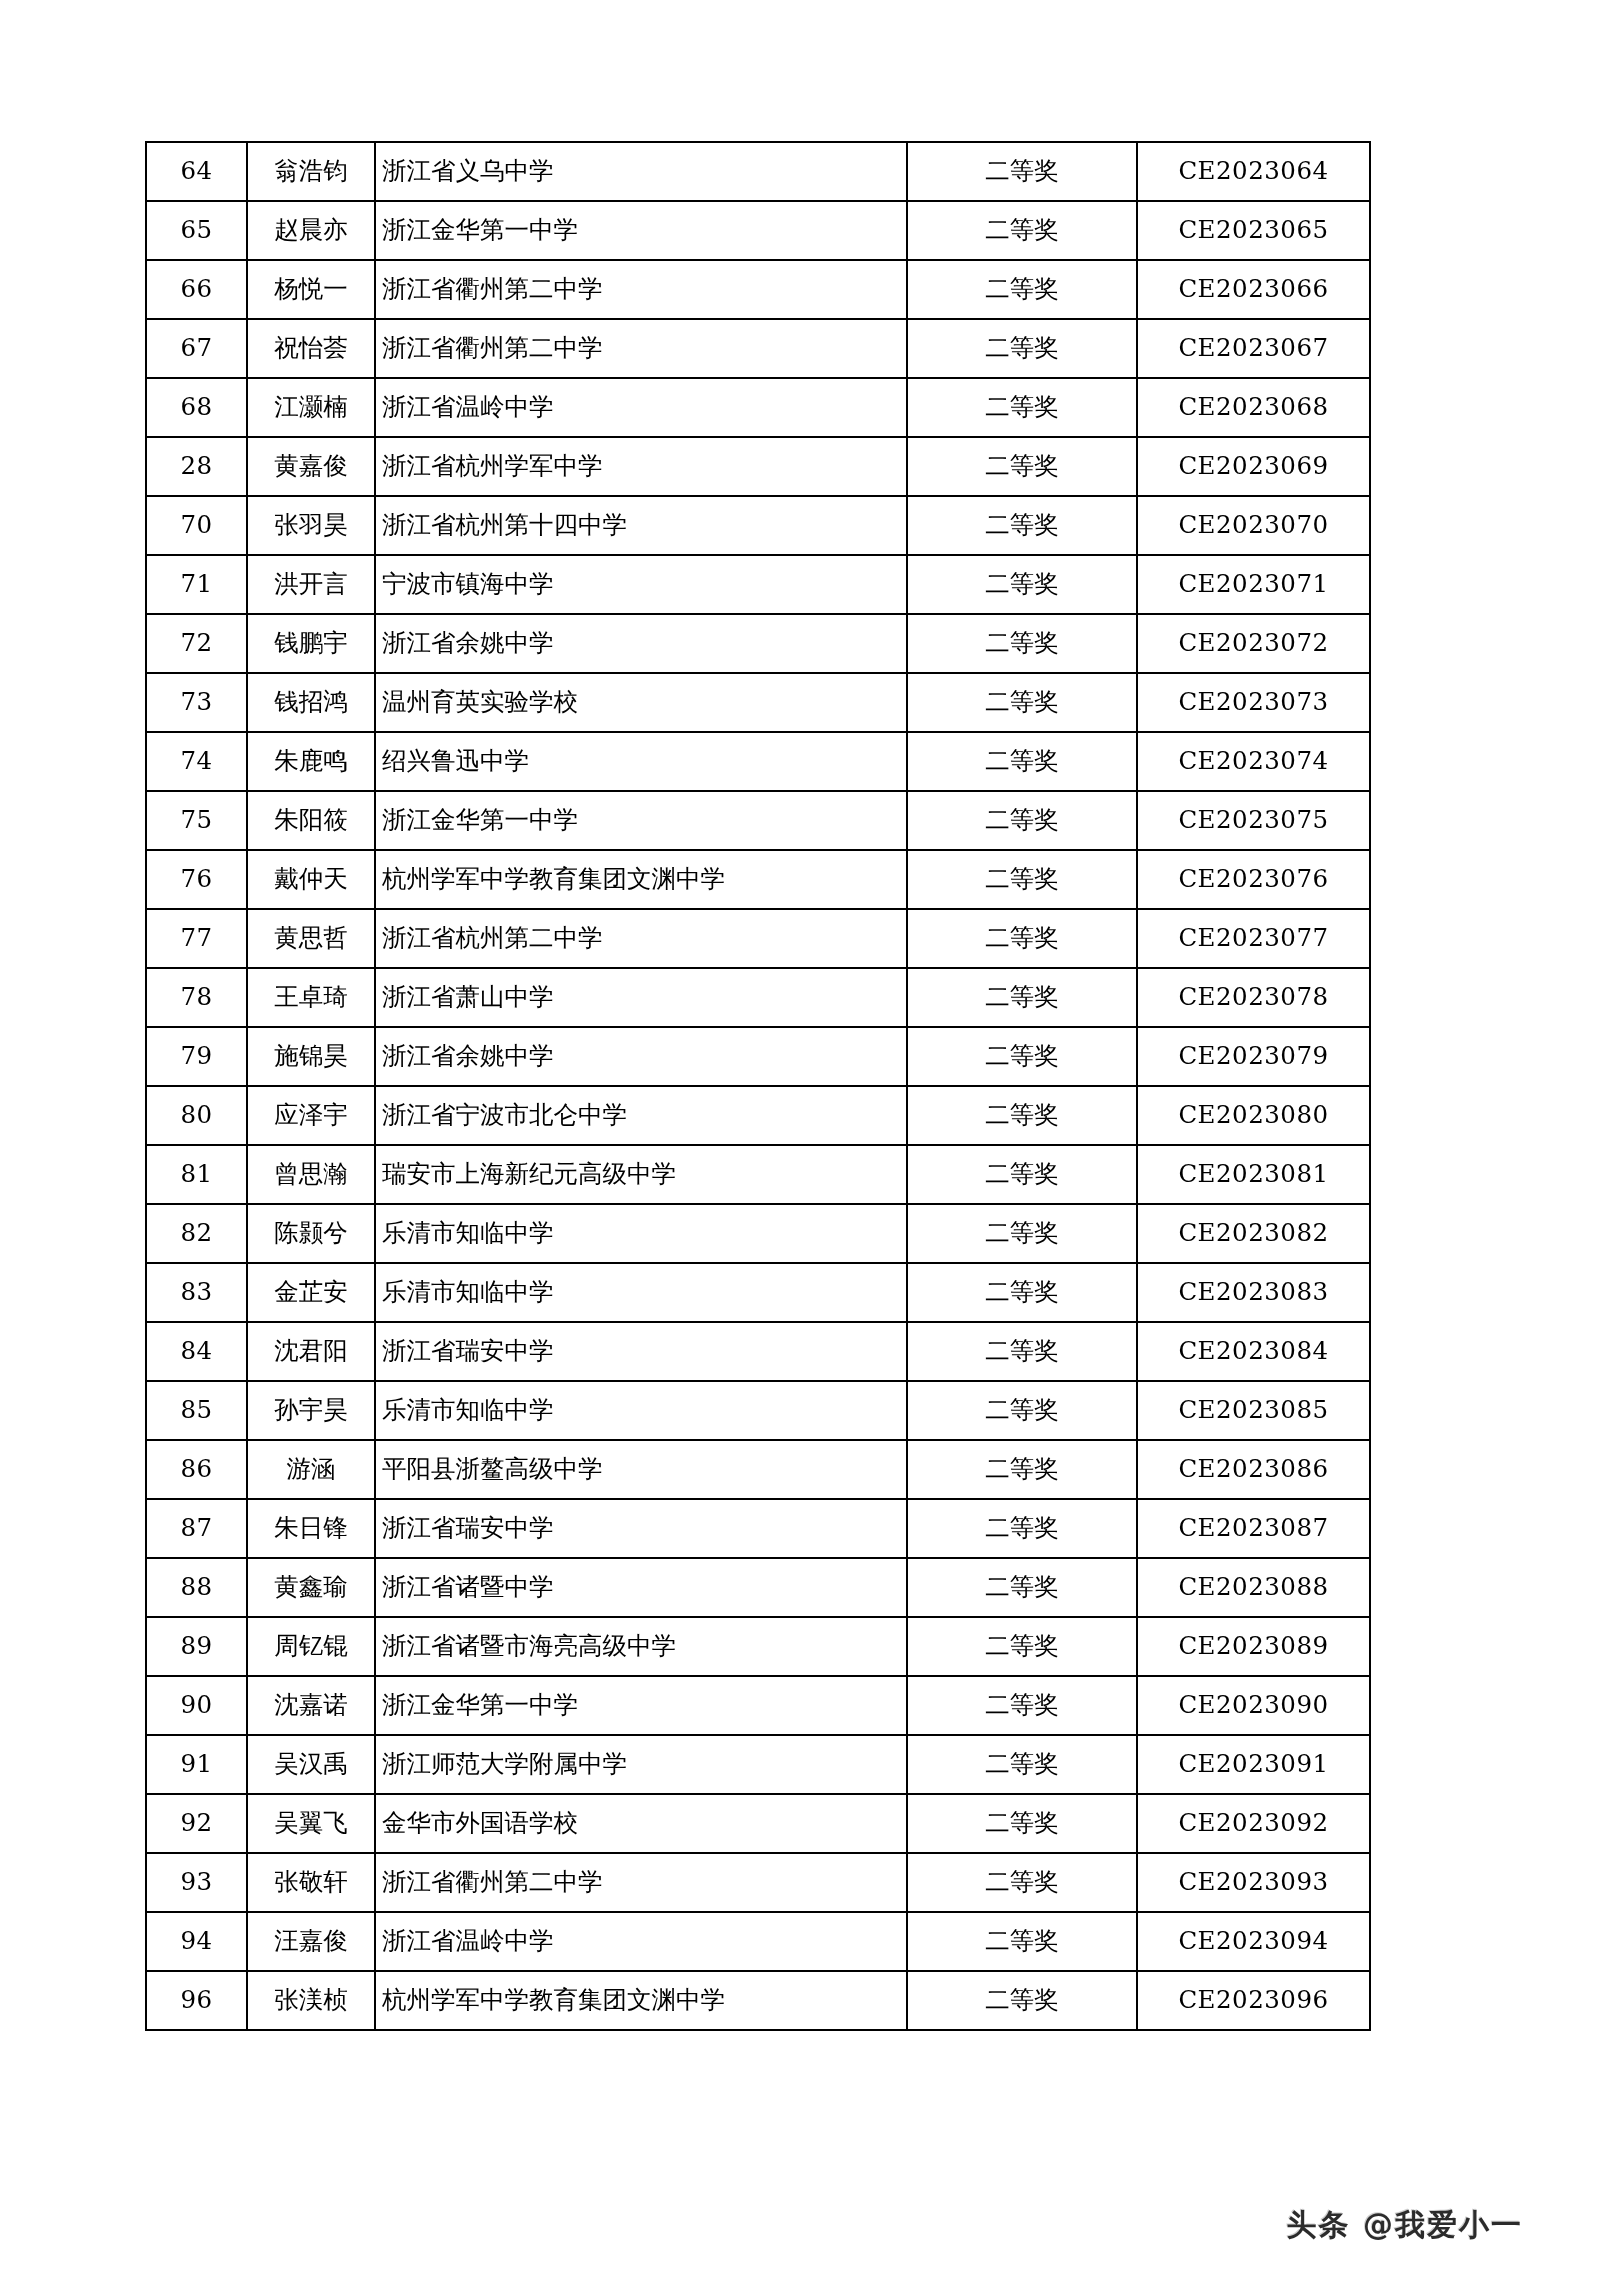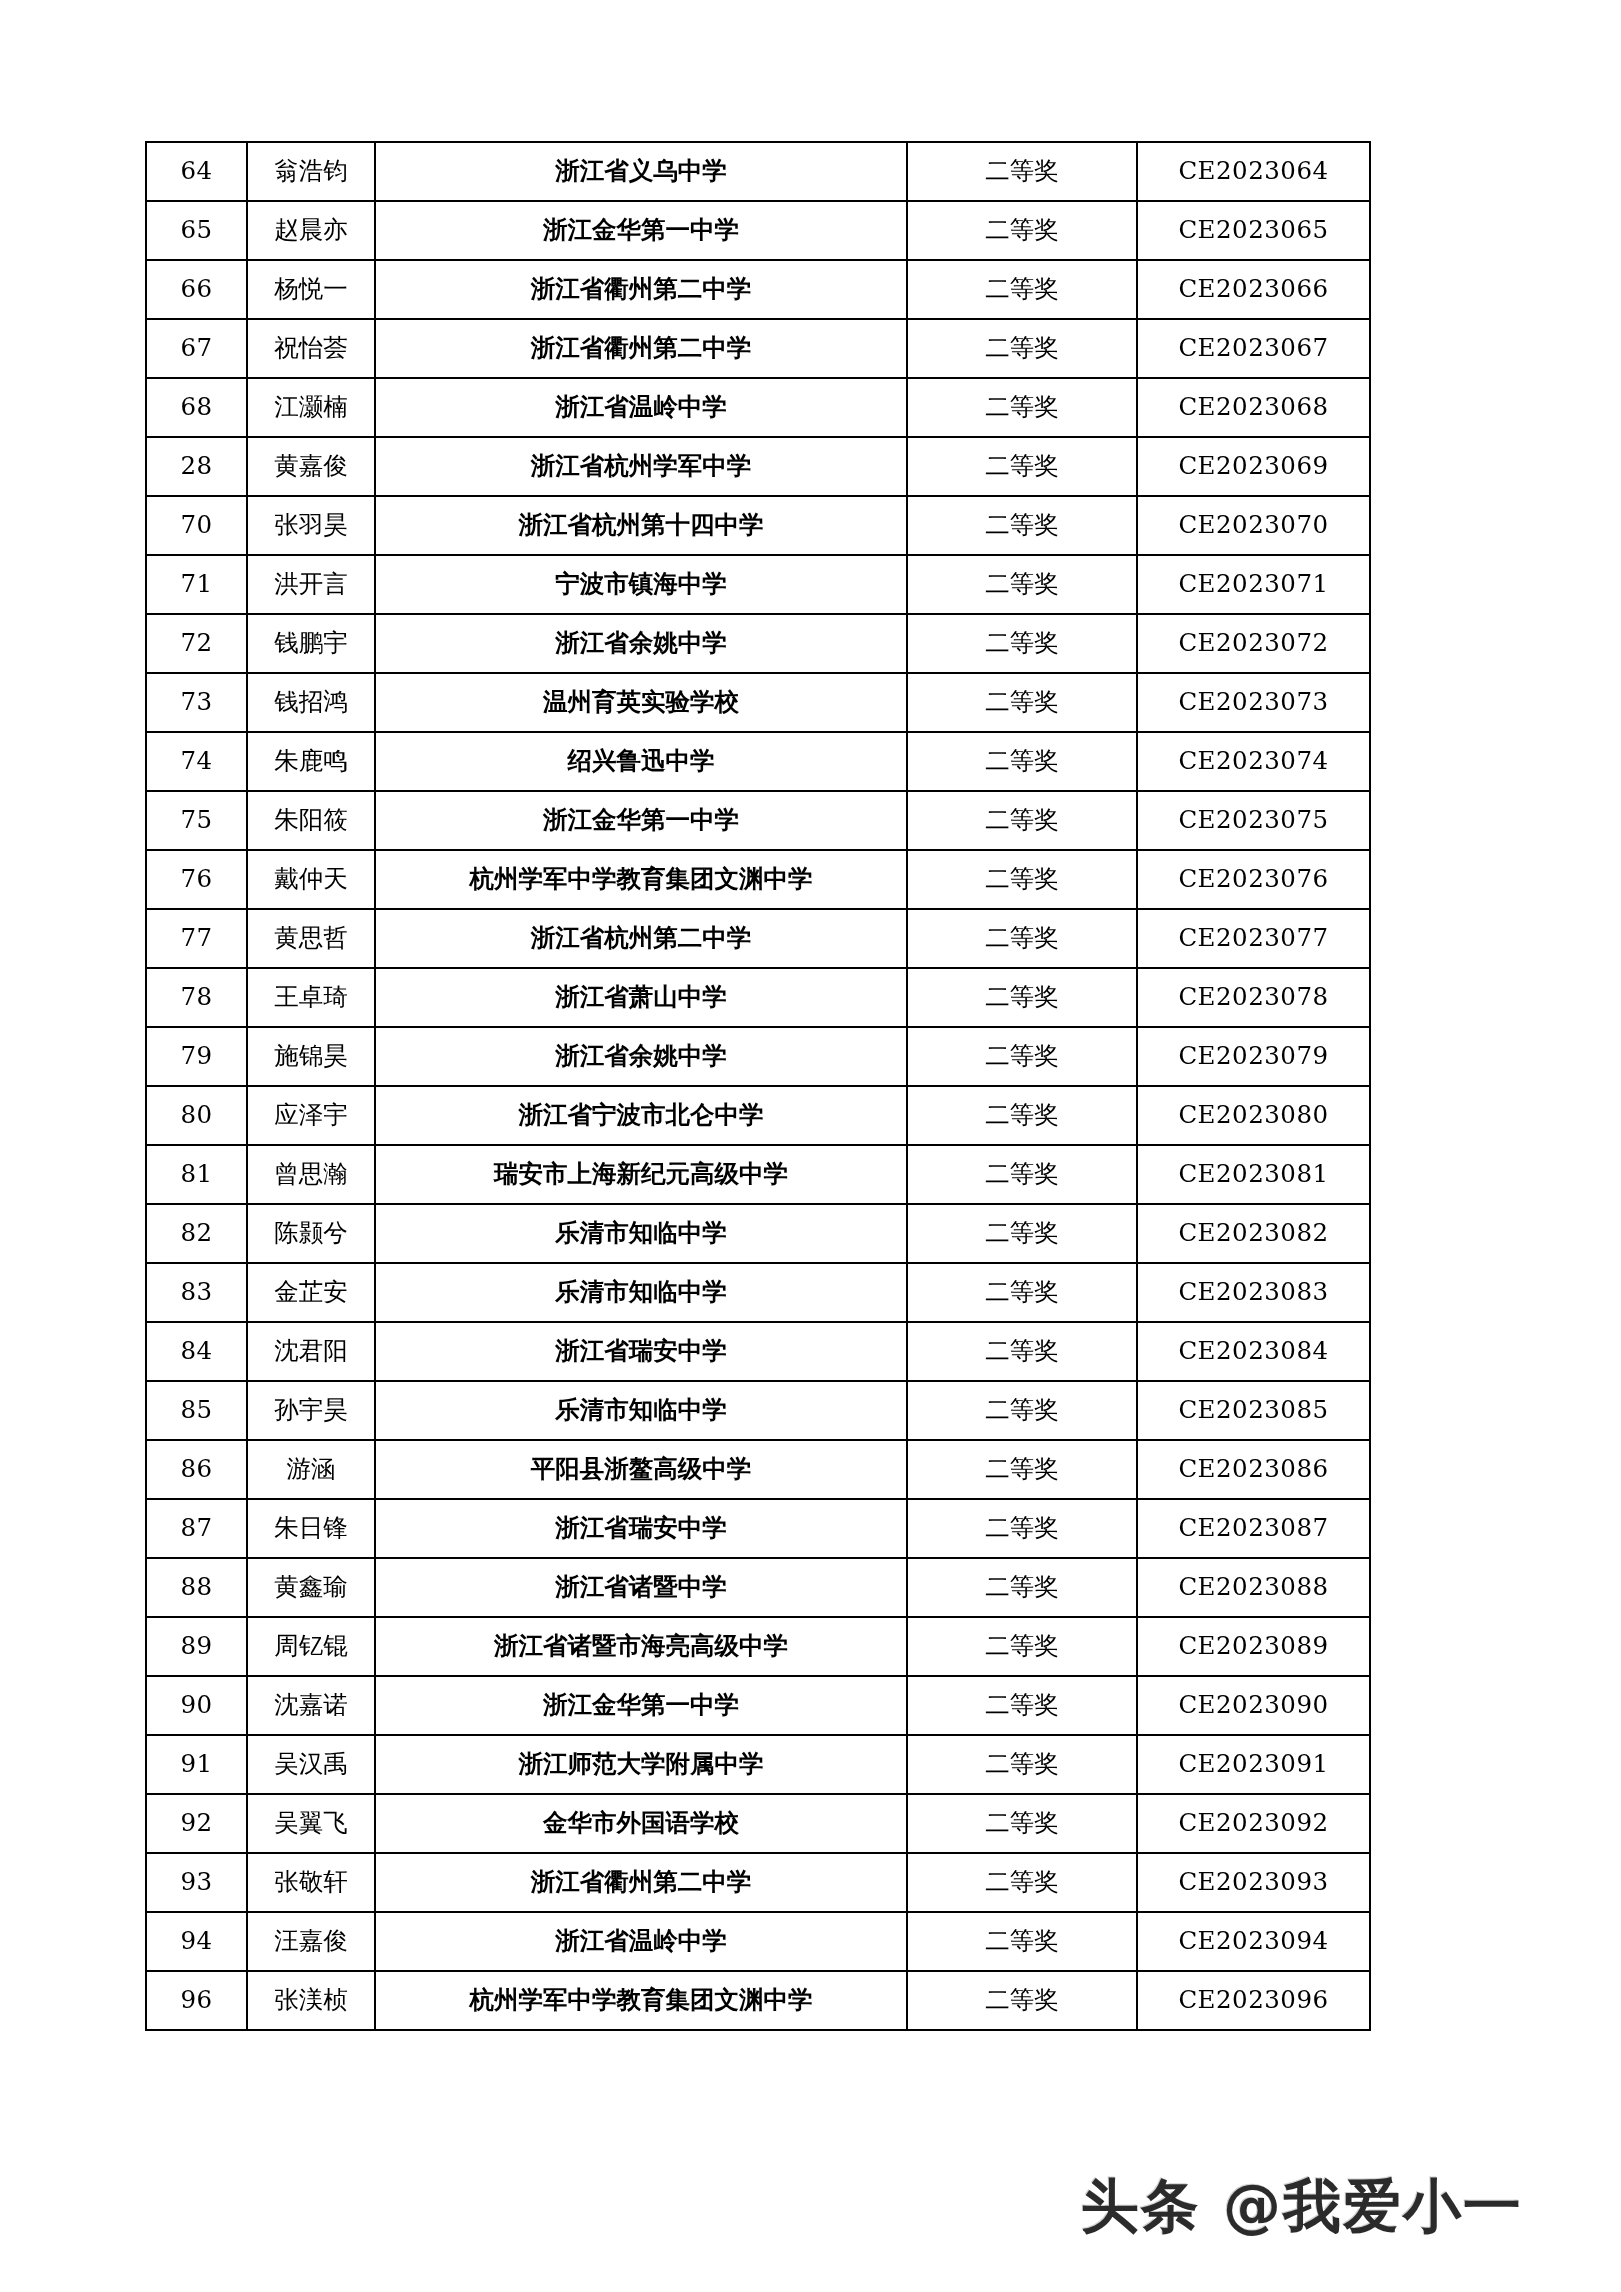--- a/index.html
+++ b/index.html
@@ -47,29 +47,29 @@
     height: 57px;
     padding: 0 5.9px;
     font-size: 24.5px;
     line-height: 1.1;
     vertical-align: middle;
     white-space: nowrap;
     overflow: hidden;
   }
   td.rank   { text-align: center; font-family: "DejaVu Serif", "Liberation Serif", serif; letter-spacing: 0.5px; }
   td.name   { text-align: center; }
-  td.school { text-align: center; padding-left: 9.8px; font-weight: bold; }
+  td.school { text-align: left; padding-left: 9.8px; }
   td.award  { text-align: center; }
   td.id     { text-align: center; font-family: "DejaVu Serif", "Liberation Serif", serif; letter-spacing: 0.5px; }
 
   .watermark {
     position: absolute;
     right: 98px;
     bottom: 47px;
-    font-size: 58px;
+    font-size: 30px;
     font-weight: bold;
     font-family: "DejaVu Sans", "Liberation Sans", sans-serif;
     color: #1a1a1a;
     letter-spacing: 2px;
     white-space: nowrap;
     text-shadow: 2px 2px 0 #ffffff, -1px -1px 0 #cccccc;
     opacity: 0.92;
   }
 </style>
 </head>

